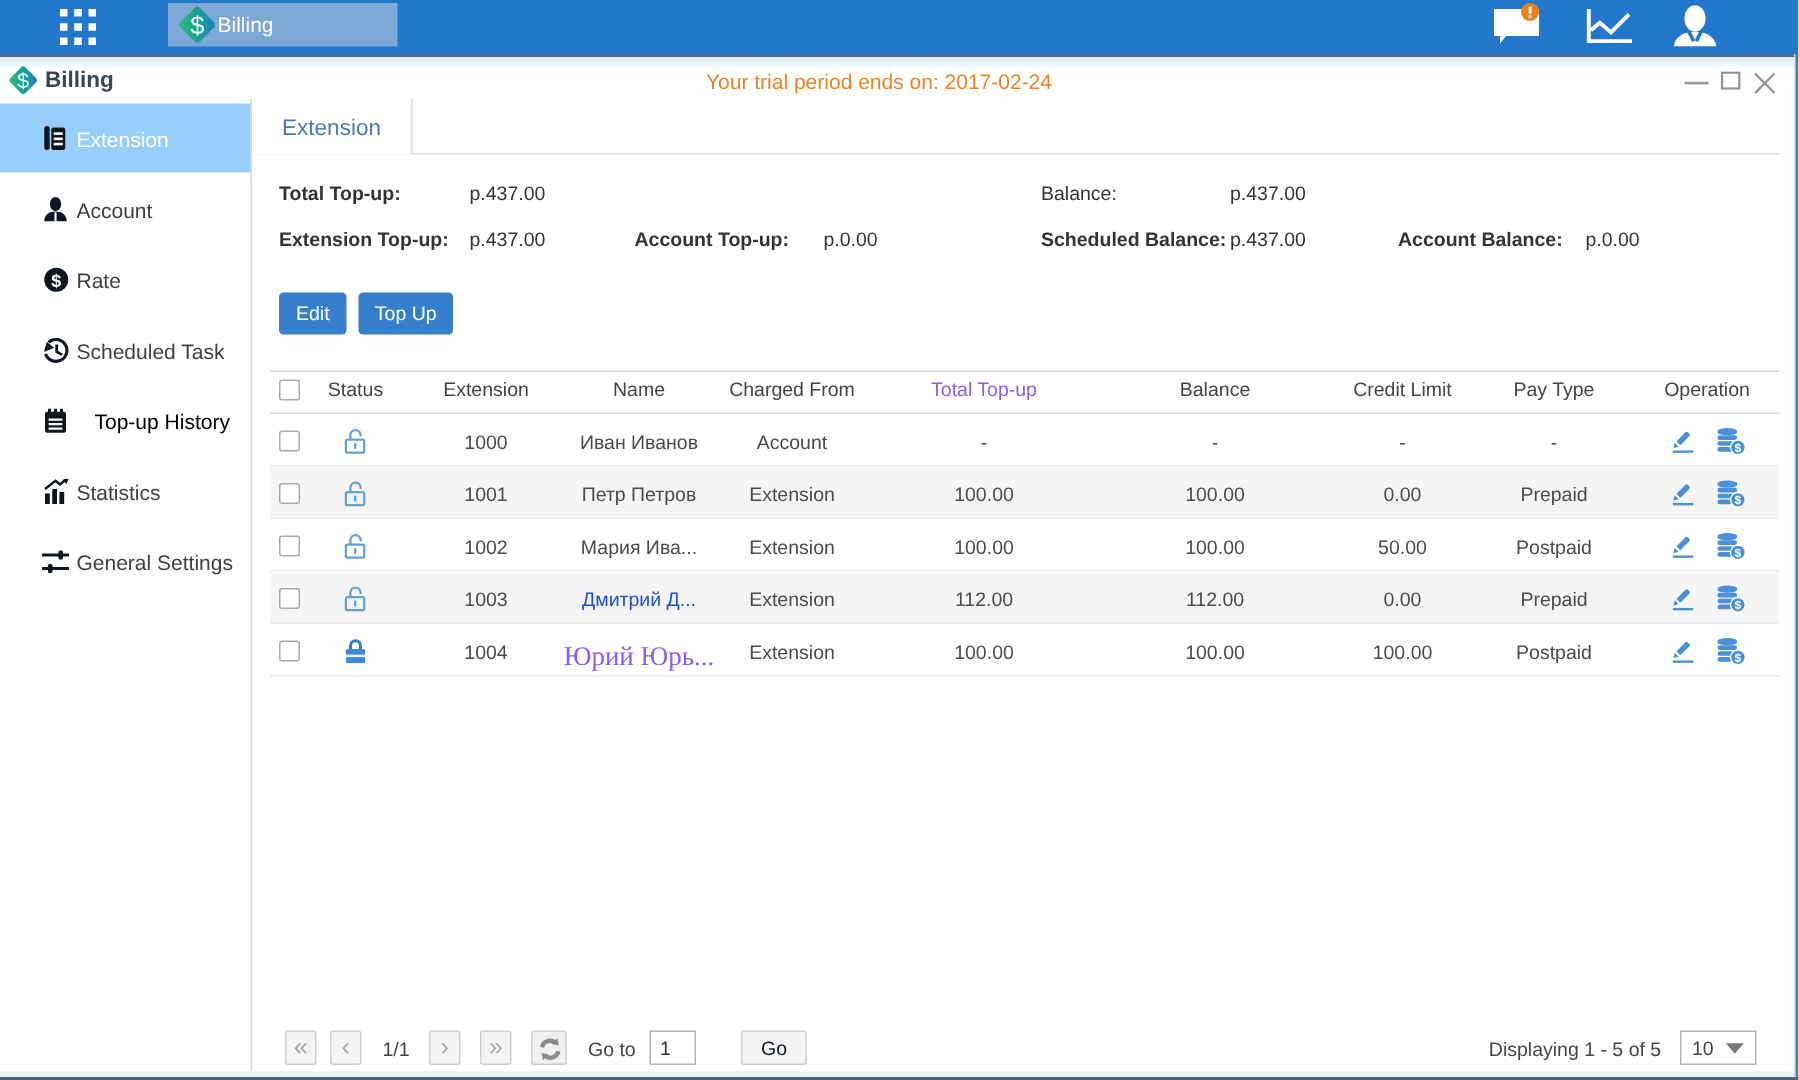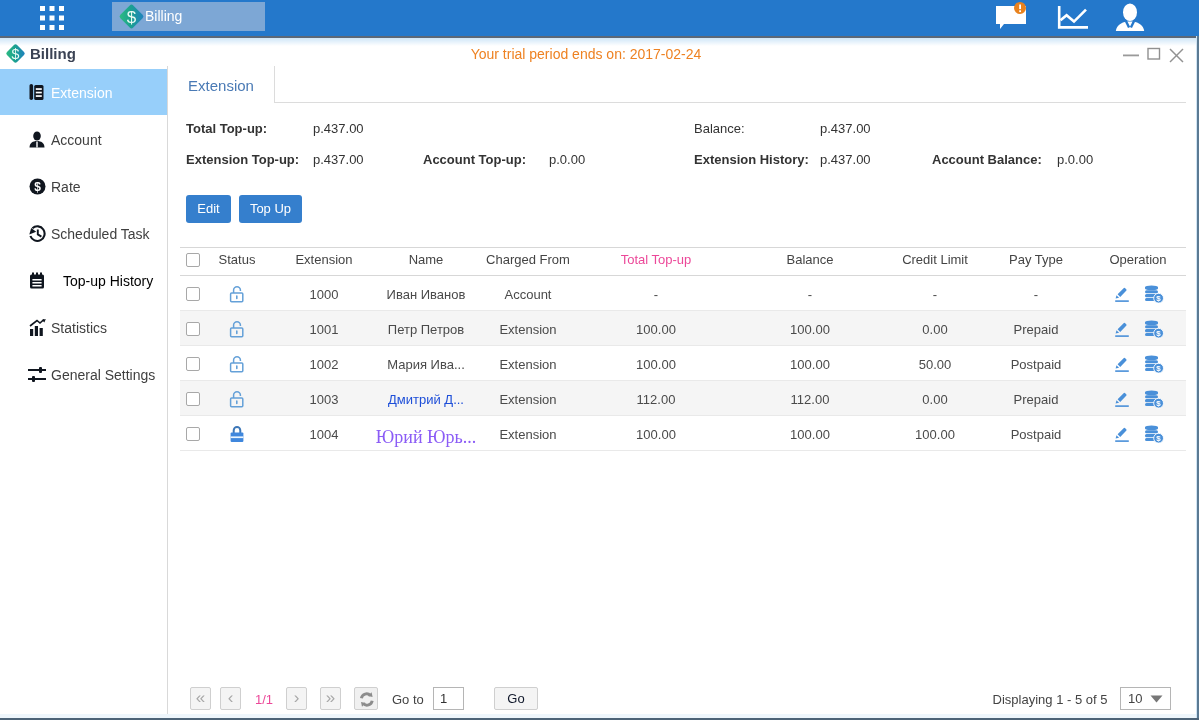--- a/index.html
+++ b/index.html
@@ -155,36 +155,36 @@
 <div class="abs ctr" style="left:221px;top:77px;color:#4a7ab5;font-size:15px;">Extension</div>
 
 <div class="abs" style="left:186px;top:121px;font-size:13px;font-weight:bold;color:#333;">Total Top-up:</div>
 <div class="abs" style="left:313px;top:121px;font-size:13px;color:#333;">p.437.00</div>
 <div class="abs" style="left:694px;top:121px;font-size:13px;font-weight:normal;color:#333;">Balance:</div>
 <div class="abs" style="left:820px;top:121px;font-size:13px;color:#333;">p.437.00</div>
 <div class="abs" style="left:186px;top:152px;font-size:13px;font-weight:bold;color:#333;">Extension Top-up:</div>
 <div class="abs" style="left:313px;top:152px;font-size:13px;color:#333;">p.437.00</div>
 <div class="abs" style="left:423px;top:152px;font-size:13px;font-weight:bold;color:#333;">Account Top-up:</div>
 <div class="abs" style="left:549px;top:152px;font-size:13px;color:#333;">p.0.00</div>
-<div class="abs" style="left:694px;top:152px;font-size:13px;font-weight:bold;color:#333;">Extension History:</div>
+<div class="abs" style="left:694px;top:152px;font-size:13px;font-weight:bold;color:#333;">Scheduled Balance:</div>
 <div class="abs" style="left:820px;top:152px;font-size:13px;color:#333;">p.437.00</div>
 <div class="abs" style="left:932px;top:152px;font-size:13px;font-weight:bold;color:#333;">Account Balance:</div>
 <div class="abs" style="left:1057px;top:152px;font-size:13px;color:#333;">p.0.00</div>
 
 <div class="abs" style="left:186px;top:195px;width:45px;height:28px;background:#357fcd;border-radius:3px;color:#fff;font-size:13px;text-align:center;line-height:28px;">Edit</div>
 <div class="abs" style="left:239px;top:195px;width:63px;height:28px;background:#357fcd;border-radius:3px;color:#fff;font-size:13px;text-align:center;line-height:28px;">Top Up</div>
 
 <div class="abs" style="left:180px;top:247px;width:1006px;height:205px;">
 <div class="abs" style="left:0;top:0;width:1006px;height:29px;border-top:1px solid #d7d7d7;border-bottom:1px solid #d7d7d7;"></div>
 <div class="abs" style="left:5.5px;top:6px;width:14px;height:14px;border:1px solid #a8a8a8;border-radius:2px;background:#fff;"></div>
 <div class="abs ctr" style="left:57px;top:5px;font-size:13px;color:#444;">Status</div>
 <div class="abs ctr" style="left:144px;top:5px;font-size:13px;color:#444;">Extension</div>
 <div class="abs ctr" style="left:246px;top:5px;font-size:13px;color:#444;">Name</div>
 <div class="abs ctr" style="left:348px;top:5px;font-size:13px;color:#444;">Charged From</div>
-<div class="abs ctr" style="left:476px;top:5px;font-size:13px;color:#ec4899;text-align:center;">Total Top-up</div>
+<div class="abs ctr" style="left:476px;top:5px;font-size:13px;color:#8b5cf6;text-align:center;">Total Top-up</div>
 <div class="abs ctr" style="left:630px;top:5px;font-size:13px;color:#444;">Balance</div>
 <div class="abs ctr" style="left:755px;top:5px;font-size:13px;color:#444;">Credit Limit</div>
 <div class="abs ctr" style="left:856px;top:5px;font-size:13px;color:#444;">Pay Type</div>
 <div class="abs ctr" style="left:958px;top:5px;font-size:13px;color:#444;">Operation</div>
 <div class="abs" style="left:0;top:29px;width:1006px;height:35px;background:#ffffff;border-bottom:1px solid #e9e9e9;">
 <div class="abs" style="left:5.5px;top:11px;width:14px;height:14px;border:1px solid #a8a8a8;border-radius:2px;background:#fff;"></div>
 <svg class="abs" style="left:49px;top:9px;" width="16" height="18" viewBox="0 0 16 18">
 <rect x="1.6" y="8" width="12.2" height="8.8" rx="1" fill="none" stroke="#64a0d8" stroke-width="1.5"></rect>
 <rect x="7" y="10.3" width="1.6" height="4" rx="0.8" fill="#64a0d8"></rect>
 <path d="M4.6 8 V5.1 a3.4 3.4 0 0 1 6.8 0 V6" fill="none" stroke="#64a0d8" stroke-width="1.5"></path>
@@ -329,21 +329,21 @@
 <rect x="1" y="13" width="10" height="3.1" rx="1.5"></rect>
 </g>
 <circle cx="14.6" cy="13.2" r="4.9" fill="#4a90d9" stroke="#ffffff" stroke-width="0.9"></circle>
 <text x="14.6" y="16" font-size="8" font-weight="bold" font-family="Liberation Sans" fill="#fff" text-anchor="middle">$</text>
 </svg>
 </div>
 </div>
 
 <div class="abs" style="left:190px;top:687px;width:21px;height:23px;background:#f4f4f4;border:1px solid #cfcfcf;border-radius:2px;color:#a8a8a8;font-size:17px;text-align:center;line-height:20px;">«</div>
 <div class="abs" style="left:220px;top:687px;width:21px;height:23px;background:#f4f4f4;border:1px solid #cfcfcf;border-radius:2px;color:#a8a8a8;font-size:17px;text-align:center;line-height:20px;">‹</div>
-<div class="abs ctr" style="left:264px;top:692px;font-size:13px;color:#ec4899;">1/1</div>
+<div class="abs ctr" style="left:264px;top:692px;font-size:13px;color:#404040;">1/1</div>
 <div class="abs" style="left:286px;top:687px;width:21px;height:23px;background:#f4f4f4;border:1px solid #cfcfcf;border-radius:2px;color:#a8a8a8;font-size:17px;text-align:center;line-height:20px;">›</div>
 <div class="abs" style="left:320px;top:687px;width:21px;height:23px;background:#f4f4f4;border:1px solid #cfcfcf;border-radius:2px;color:#a8a8a8;font-size:17px;text-align:center;line-height:20px;">»</div>
 <div class="abs" style="left:354px;top:687px;width:24px;height:23px;background:#f0f0f0;border:1px solid #cfcfcf;border-radius:2px;"></div>
 <svg class="abs" style="left:359px;top:692px;" width="16" height="15" viewBox="0 0 16 15">
 <g fill="none" stroke="#8c8c8c" stroke-width="2.9">
 <path d="M2.4 6.2 a5.2 5.2 0 0 1 9.0 -2.6"></path>
 <path d="M13.2 8.8 a5.2 5.2 0 0 1 -9.0 2.6"></path>
 </g>
 <path d="M12.6 0.2 l1.0 4.8 l-4.8 -1.0 z" fill="#8c8c8c"></path>
 <path d="M3.0 14.8 l-1.0 -4.8 l4.8 1.0 z" fill="#8c8c8c"></path>

